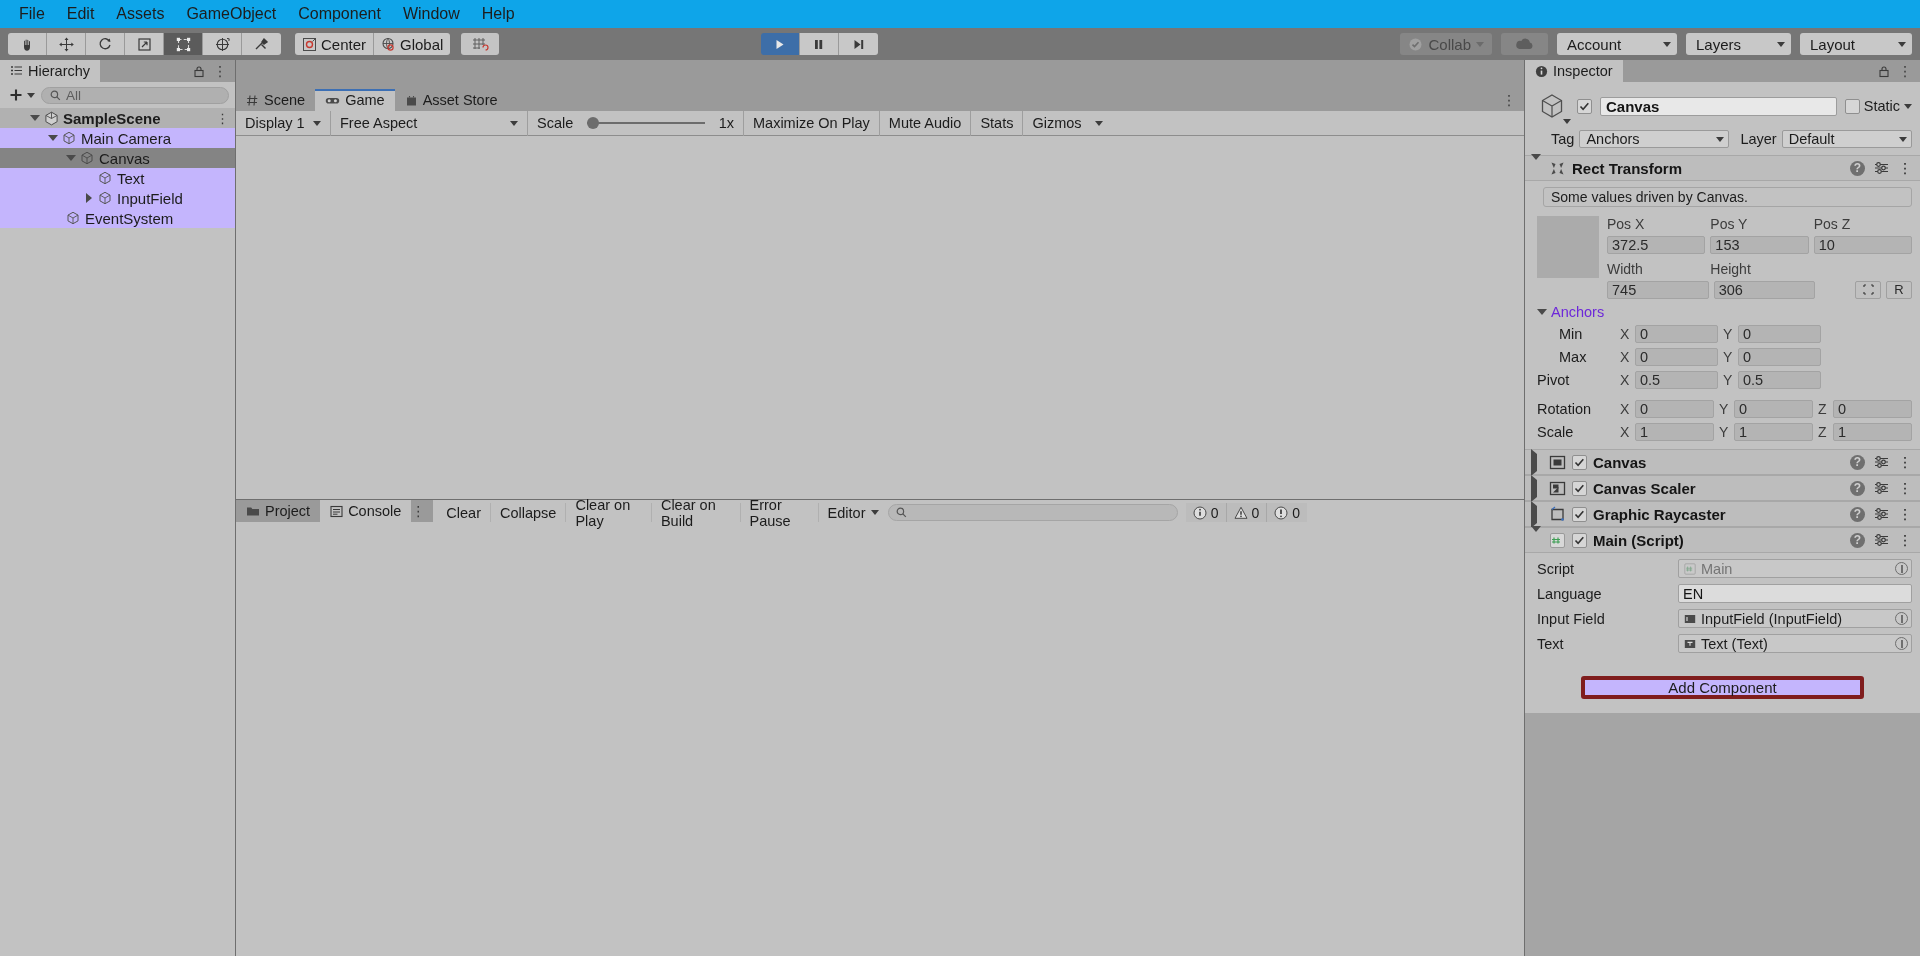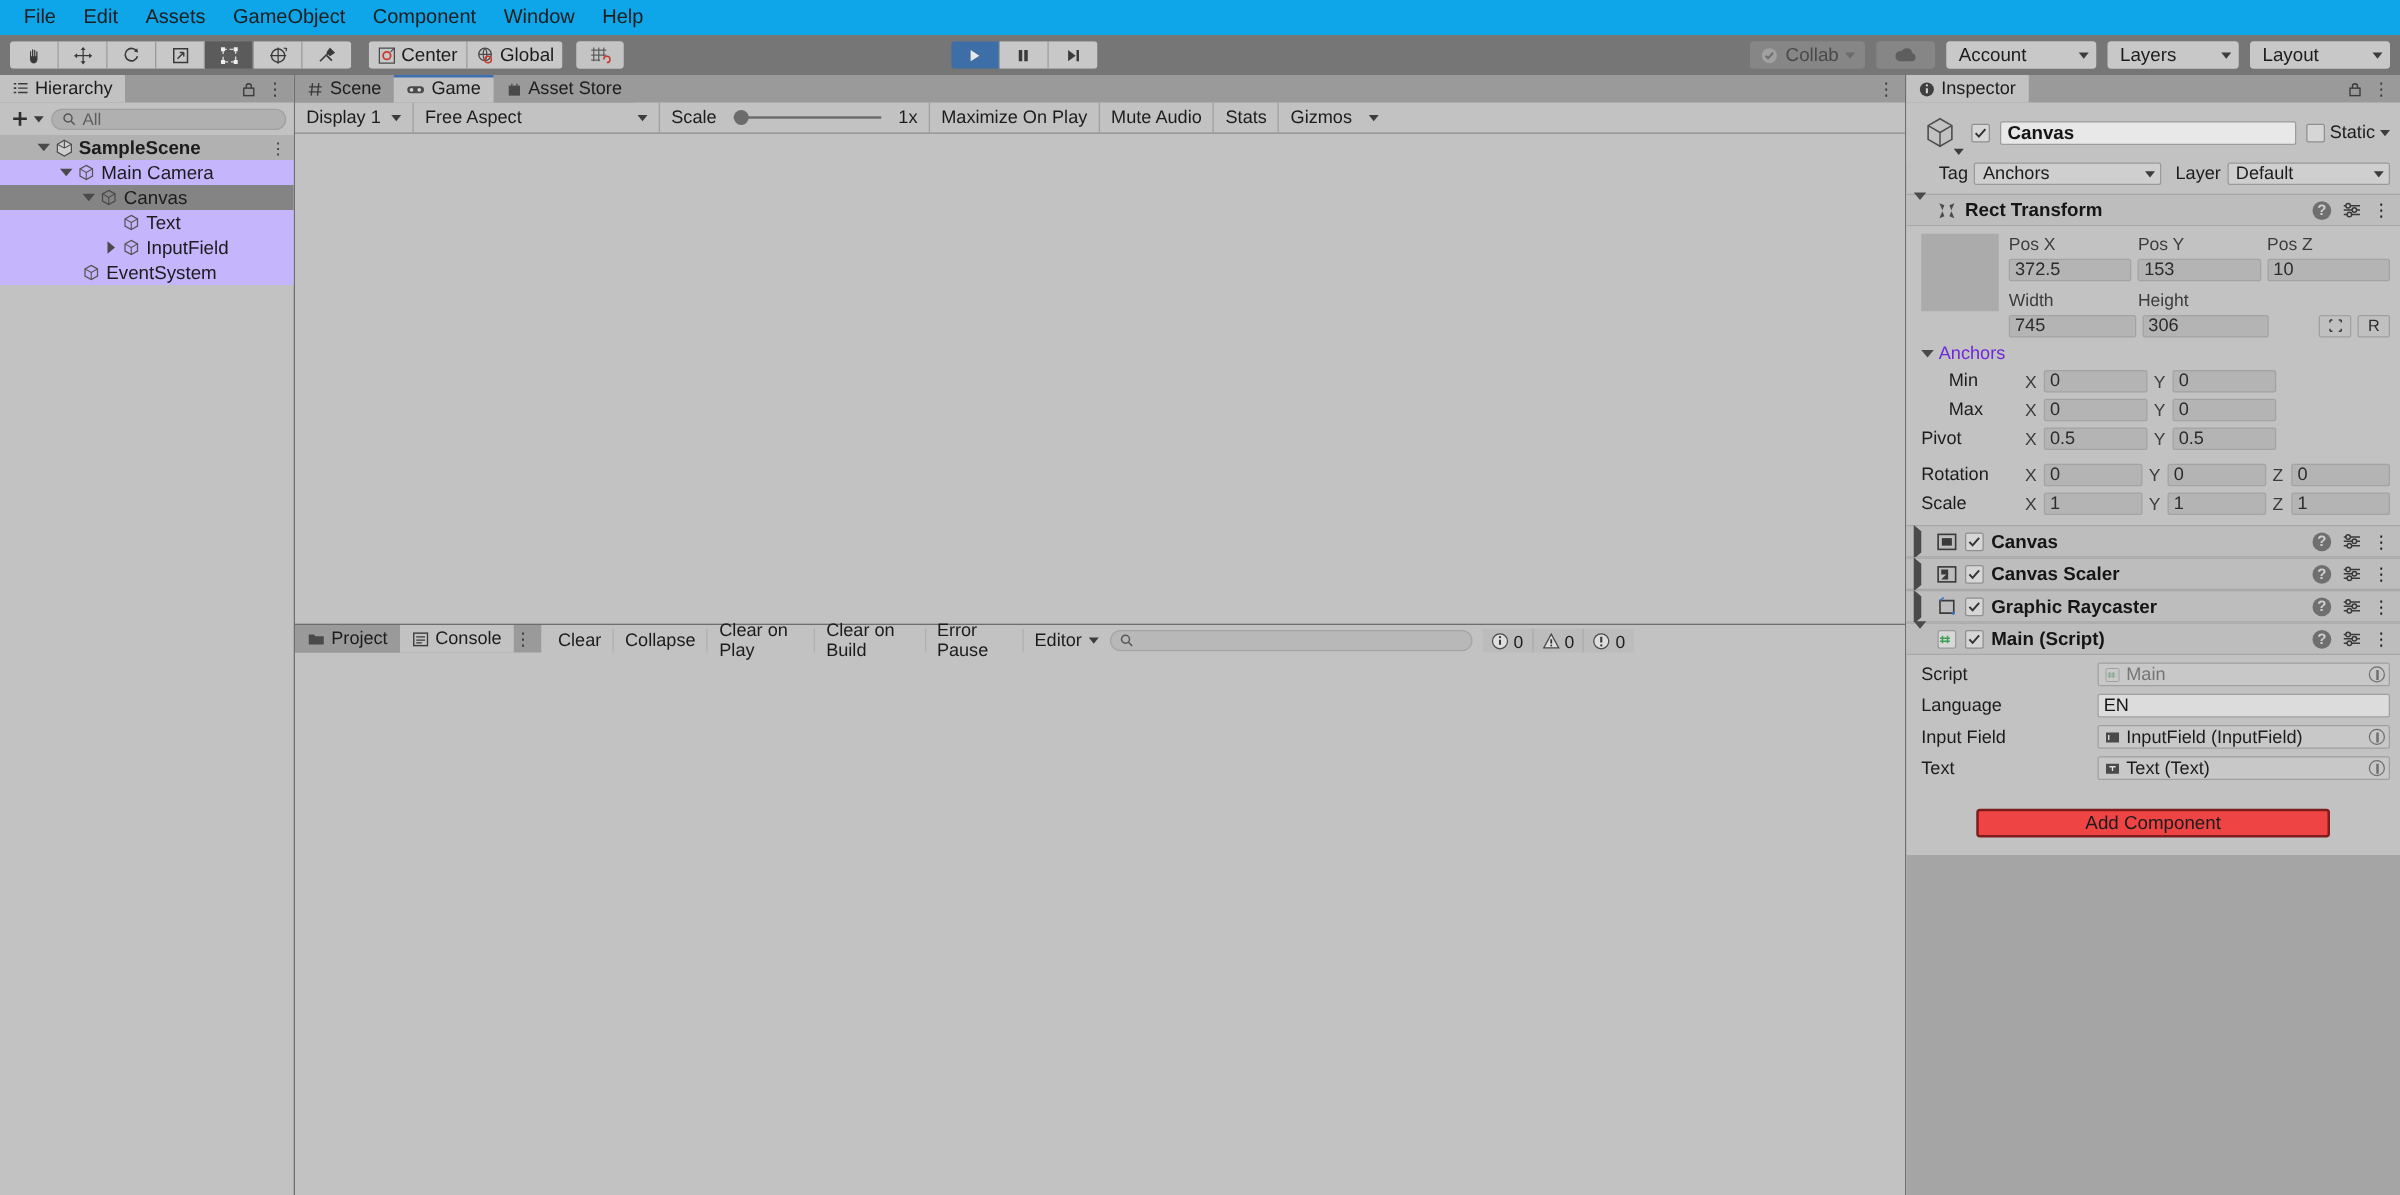--- a/index.html
+++ b/index.html
@@ -161,21 +161,21 @@
   }
   .counts { display: flex; align-items: center; margin-left: 8px; }
   .cnt { display: flex; align-items: center; gap: 4px; padding: 0 7px;
          height: 19px; font-size: 14px; color: #1c1c1c; background: #bcbcbc;
          border-right: 1px solid #a8a8a8; cursor: default; }
   .cnt:last-child { border-right: none; }
   .console-body { flex: 1; background: #c2c2c2; }
 
   
   .gamepanel { flex: 1; display: flex; flex-direction: column; min-height: 0;
-               background: #c2c2c2; }
+               background: #c2c2c2; margin-top: 29px; }
   .game-toolbar {
     height: 25px; background: #c2c2c2; display: flex; align-items: center;
     flex: 0 0 25px; border-bottom: 1px solid #8d8d8d;
   }
   .gt-item {
     display: flex; align-items: center; height: 25px; padding: 0 9px;
     font-size: 14.5px; color: #1c1c1c; border-right: 1px solid #9e9e9e;
     cursor: default; gap: 6px;
   }
   .gt-item.nob { border-right: none; }
@@ -285,21 +285,21 @@
   .objfield.disabled { color: #757575; }
   .objfield.textin { background: #dcdcdc; color: #151515; }
   .obj-ico { width: 13px; height: 13px; display: flex; align-items: center;
              justify-content: center; flex: 0 0 13px; }
   .obj-circle { width: 13px; height: 13px; border-radius: 50%; border: 1.5px solid #6f6f6f;
                 margin-left: auto; position: relative; flex: 0 0 13px; }
   .obj-circle::after { content: ''; position: absolute; left: 5px; top: 2.2px;
                        width: 1.5px; height: 8px; background: #6f6f6f; }
   .addcomp-wrap { padding: 14px 0; display: flex; justify-content: center; }
   .addcomp {
-    width: 283px; height: 23px; background: #ef4444; border: 2px solid #7f1d1d;
+    width: 283px; height: 23px; background: #c4b5fd; border: 4px solid #7f1d1d;
     border-radius: 3px; display: flex; align-items: center; justify-content: center;
     font-size: 15px; color: #1c1c1c; cursor: default;
   }
   .insp-filler { flex: 1; background: #a5a5a5; }
 </style>
 </head>
 <body>
 
 <div class="app">
 
@@ -762,20 +762,21 @@
             <svg width="15" height="14" viewBox="0 0 15 14">
               <path d="M1 3.5h13M1 7h13M1 10.5h13" stroke="#3a3a3a" stroke-width="1.2"></path>
               <circle cx="4.5" cy="3.5" r="1.8" fill="#c2c2c2" stroke="#3a3a3a" stroke-width="1.2"></circle>
               <circle cx="9.5" cy="7" r="1.8" fill="#c2c2c2" stroke="#3a3a3a" stroke-width="1.2"></circle>
               <circle cx="5.5" cy="10.5" r="1.8" fill="#c2c2c2" stroke="#3a3a3a" stroke-width="1.2"></circle>
             </svg>
             <span class="kebab">⋮</span>
           </span>
         </div>
         <div class="comp-body">
+          <div class="info-strip">Some values driven by Canvas.</div>
           <div class="rt-grid">
             <div class="anchor-preset"></div>
             <div class="rt-fields">
               <div class="frow">
                 <span class="fhead f3">Pos X</span>
                 <span class="fhead f3">Pos Y</span>
                 <span class="fhead f3">Pos Z</span>
               </div>
               <div class="frow">
                 <span class="numfield f3">372.5</span>

